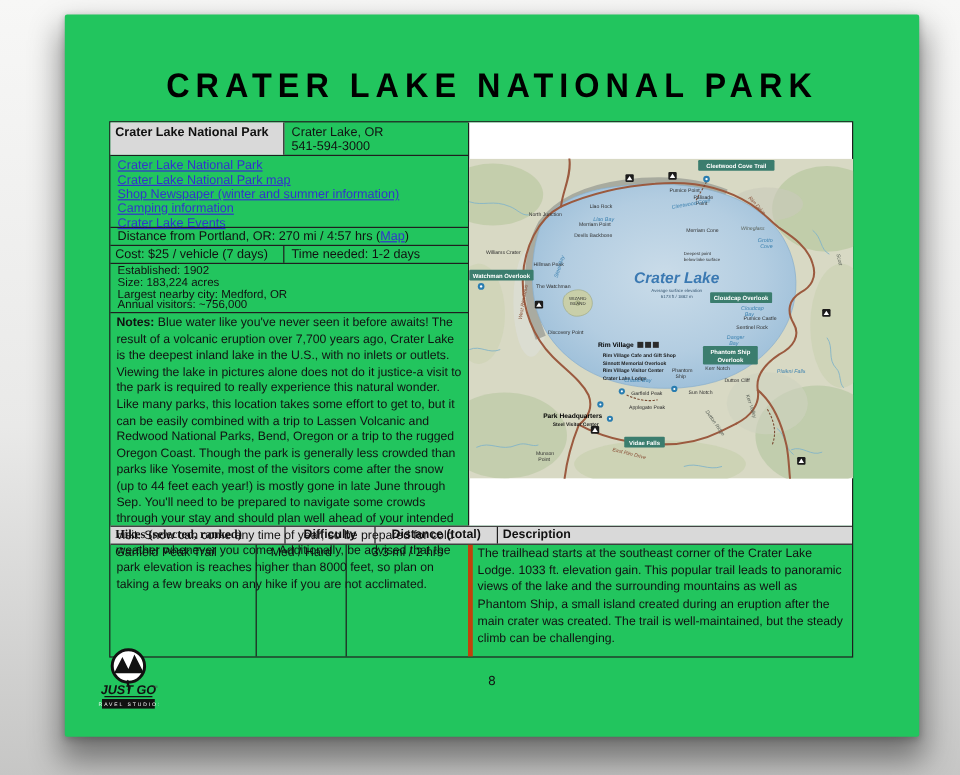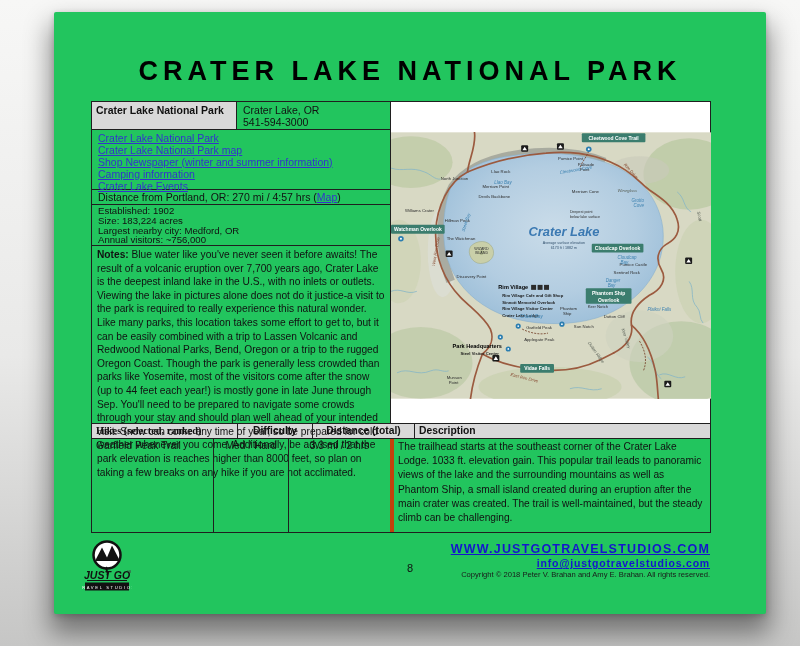--- a/index.html
+++ b/index.html
@@ -96,20 +96,24 @@
           <div class="row links">
             <a class="tbl">Crater Lake National Park</a>
             <a class="tbl">Crater Lake National Park map</a>
             <a class="tbl">Shop Newspaper (winter and summer information)</a>
             <a class="tbl">Camping information</a>
             <a class="tbl">Crater Lake Events</a>
           </div>
 
           <div class="row dist"><span>Distance from Portland, OR: 270 mi / 4:57 hrs (</span><a class="tbl">Map</a><span>)</span></div>
 
+          <div class="row cost">
+            <div class="c1">Cost: $25 / vehicle (7 days)</div>
+            <div class="c2">Time needed: 1-2 days</div>
+          </div>
 
           <div class="row stats">
             <div>Established: 1902</div>
             <div>Size: 183,224 acres</div>
             <div>Largest nearby city: Medford, OR</div>
             <div>Annual visitors: ~756,000</div>
           </div>
 
           <div class="notes"><b>Notes:</b><span> Blue water like you've never seen it before awaits!  The result of a volcanic eruption over 7,700 years ago, Crater Lake is the deepest inland lake in the U.S., with no inlets or outlets.  Viewing the lake in pictures alone does not do it justice-a visit to the park is required to really experience this natural wonder.  Like many parks, this location takes some effort to get to, but it can be easily combined with a trip to Lassen Volcanic and Redwood National Parks, Bend, Oregon or a trip to the rugged Oregon Coast.  Though the park is generally less crowded than parks like Yosemite, most of the visitors come after the snow (up to 44 feet each year!) is mostly gone in late June through Sep.  You'll need to be prepared to navigate some crowds through your stay and should plan well ahead of your intended visit.  Snow can come any time of year, so be prepared for cold weather whenever you come.  Additionally, be advised that the park elevation is reaches higher than 8000 feet, so plan on taking a few breaks on any hike if you are not acclimated.</span></div>
         </div>
@@ -319,20 +323,15 @@
         <text x="25" y="38.5" text-anchor="middle" font-size="10.5" font-weight="bold" font-style="italic" fill="#111">JUST GO</text>
         <text x="45" y="33" font-size="3" fill="#444">TM</text>
         <line x1="5" y1="40.5" x2="45" y2="40.5" stroke="#111" stroke-width="1.2"></line>
         <rect x="3" y="42.5" width="44" height="8" fill="#111"></rect>
         <text x="25" y="48.5" text-anchor="middle" font-size="4.2" letter-spacing="1.6" fill="#fff">TRAVEL STUDIOS</text>
       </svg>
     </div>
 
     <div class="pageno">8</div>
 
-    <div class="flinks">
-      <a class="fwww">WWW.JUSTGOTRAVELSTUDIOS.COM</a>
-      <a class="femail">info@justgotravelstudios.com</a>
-      <div class="fcopy">Copyright © 2018 Peter V. Brahan and Amy E. Brahan.  All rights reserved.</div>
-    </div>
 
   </div>
 </div>
 
 </body></html>

